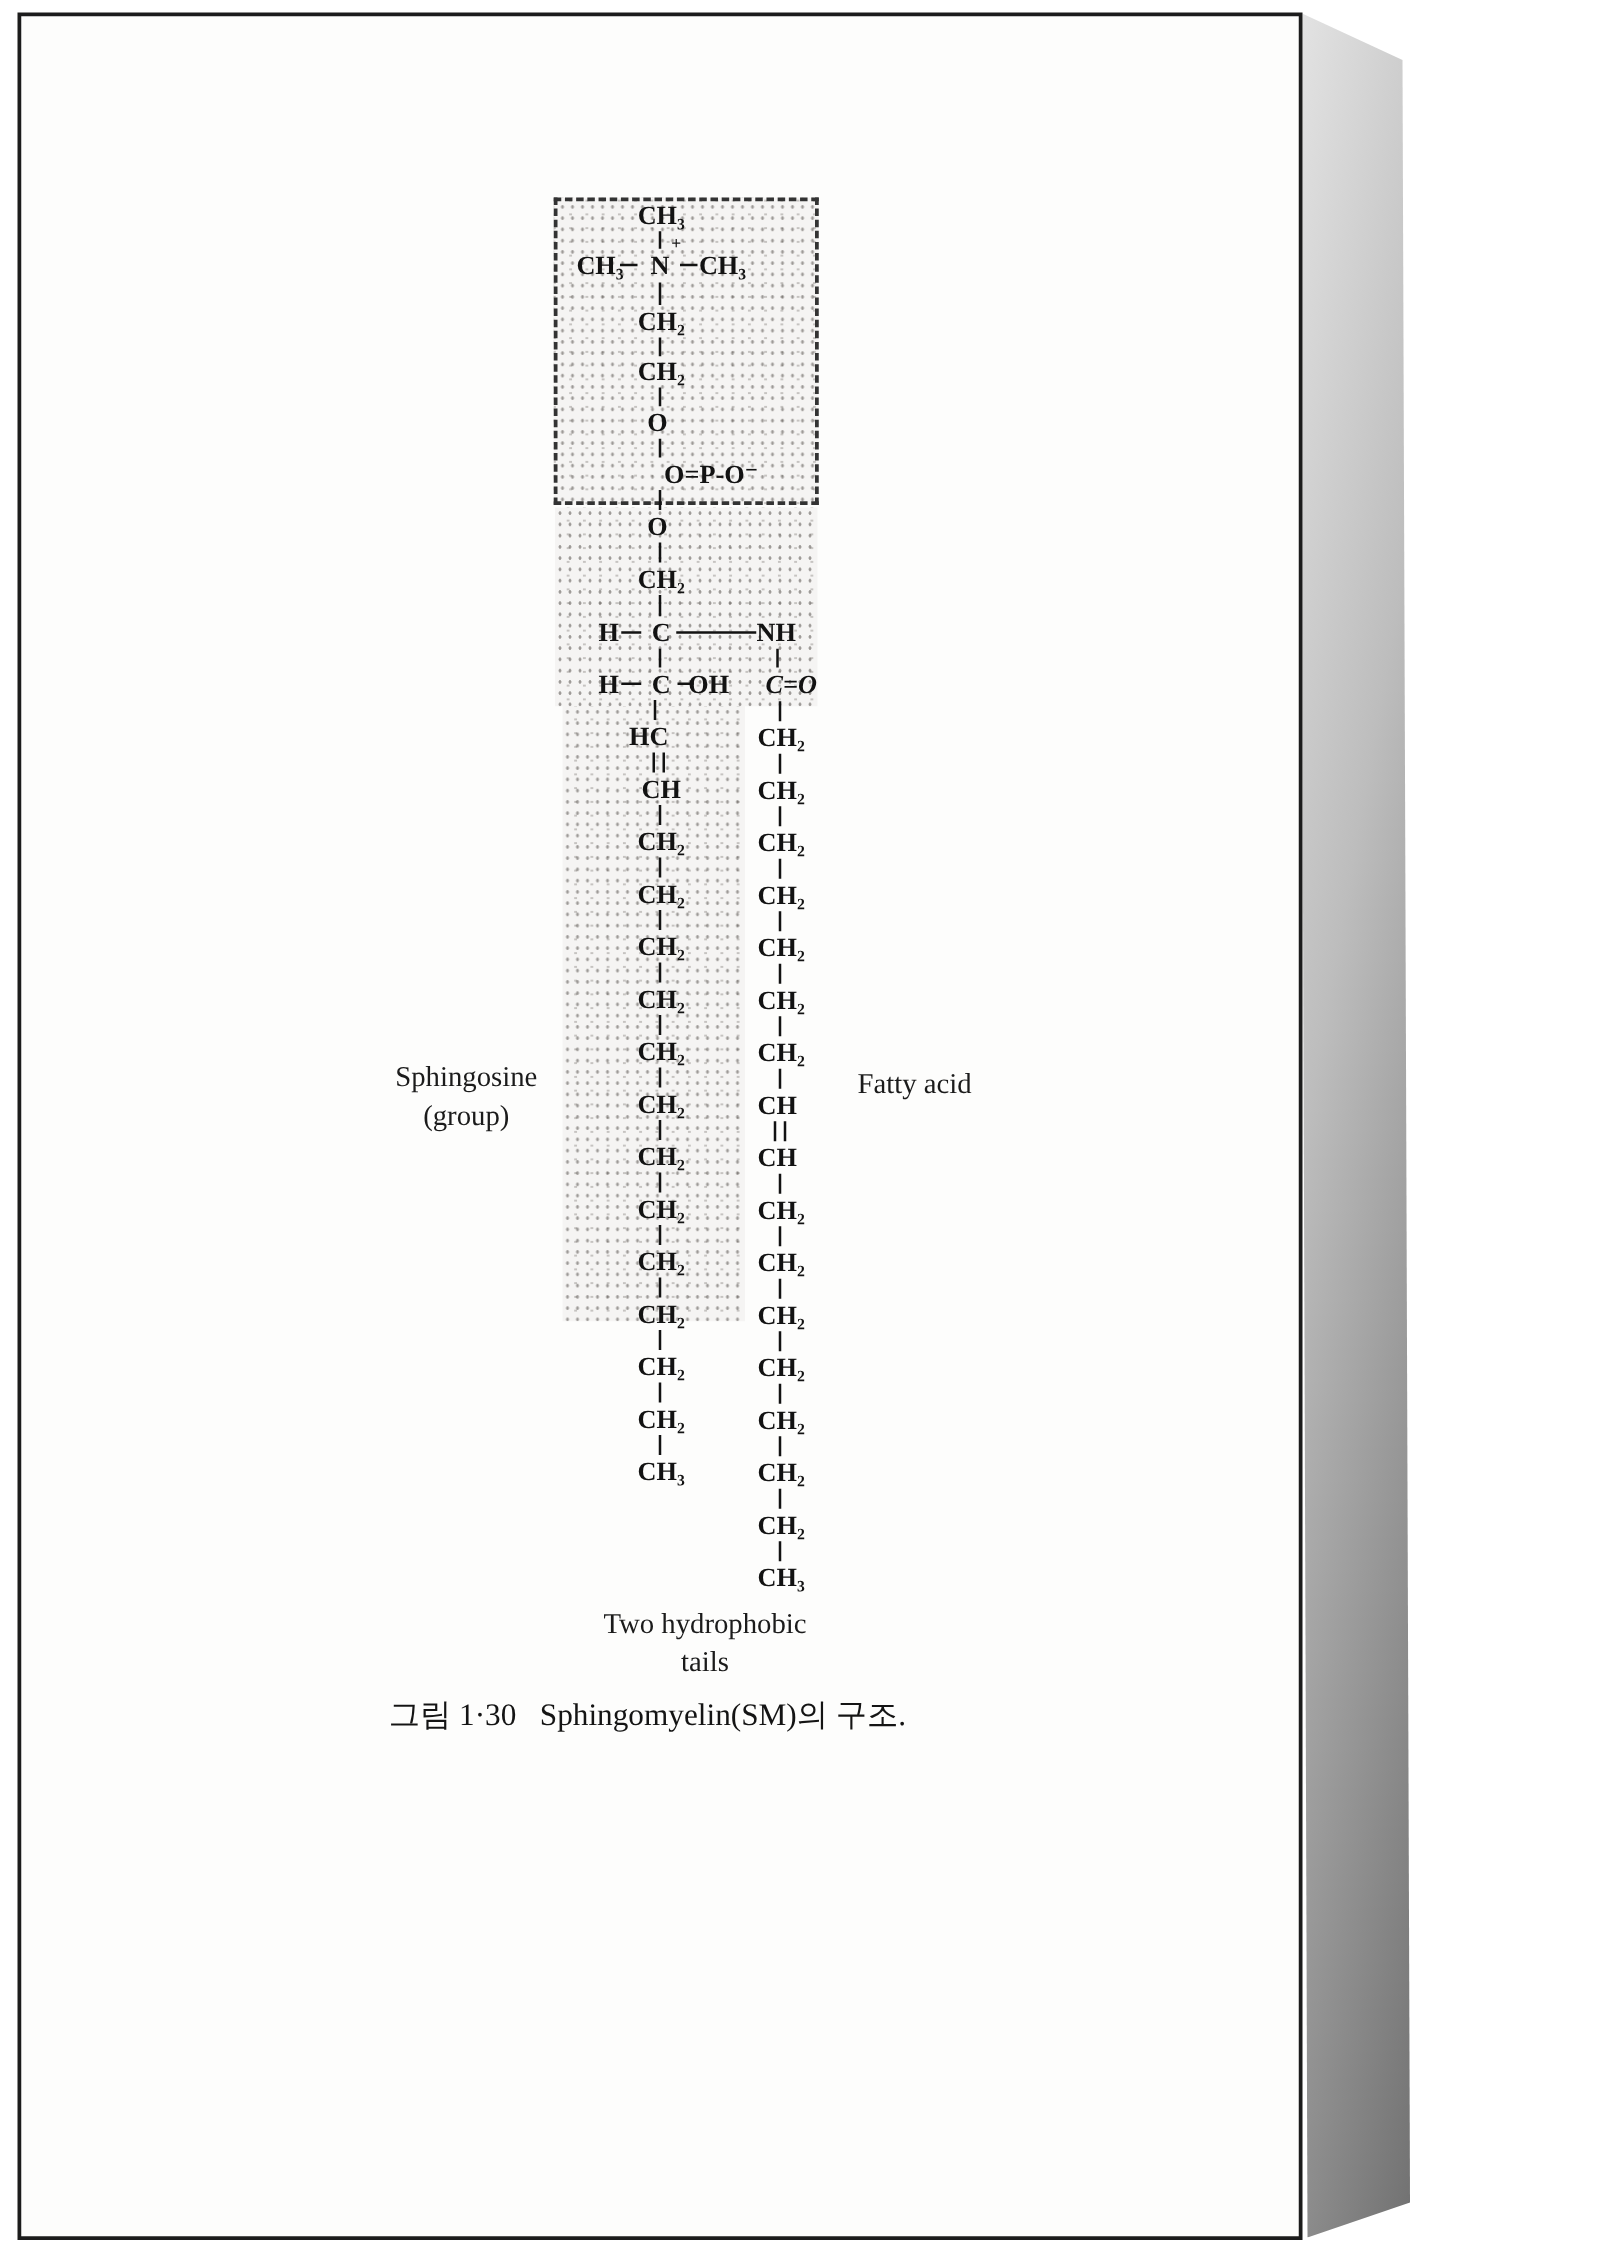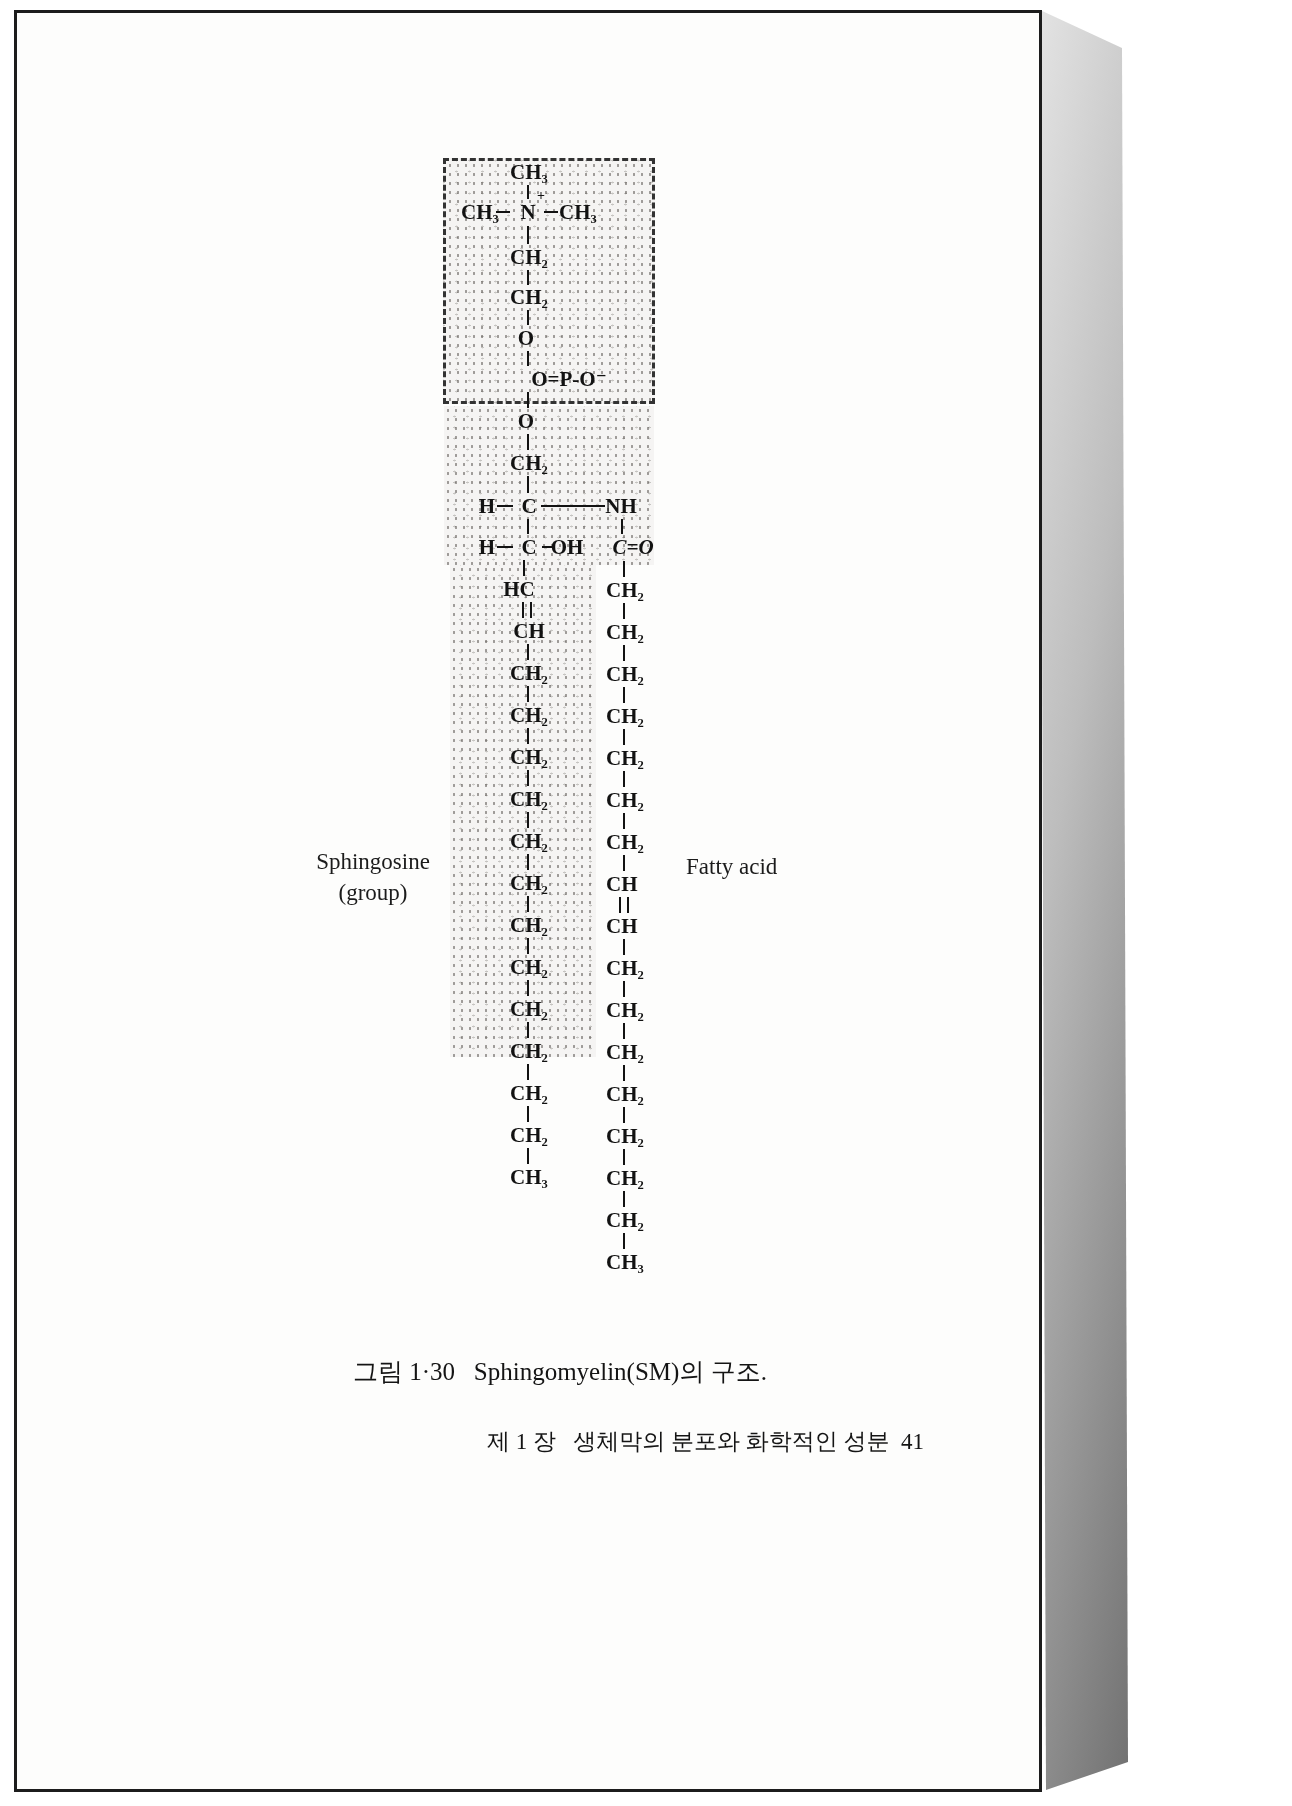--- a/index.html
+++ b/index.html
@@ -40,23 +40,26 @@
 
     <div class="shade" id="shade-head" style="left:426px;top:145px;width:212px;height:246px;"></div>
     <div class="shade" id="shade-mid" style="left:427px;top:393px;width:210px;height:159px;"></div>
     <div class="shade" id="shade-chain" style="left:433px;top:552px;width:146px;height:492px;"></div>
 
     <div class="lbl" id="label-sph" style="left:284px;top:833px;">
       <div>Sphingosine</div>
       <div>(group)</div>
     </div>
     <div class="lbl" id="label-fat" style="left:669px;top:838px;">Fatty acid</div>
+    <div class="lbl" id="label-tails" style="left:448px;top:1270px;">
+      <div>Two hydrophobic</div>
+      <div>tails</div>
+    </div>
 
-    <div id="caption" style="left:294px;top:1342px;margin-left:42px;">그림 1·30   Sphingomyelin(SM)의 구조.</div>
-    <div id="footer" style="left:470px;top:1413px;">제 1 장   생체막의 분포와 화학적인 성분  41</div>
+    <div id="caption" style="left:294px;top:1342px;">그림 1·30   Sphingomyelin(SM)의 구조.</div>
   </div>
 
   <div id="molecule">
       <div class="atom" style="left: 529px; top: 172px; transform: translate(-50%, -50%);">CH₃</div>
       <div class="atom small" style="left: 541px; top: 196px; transform: translate(-50%, -50%);">+</div>
       <div class="atom" style="left: 480px; top: 212px; transform: translate(-50%, -50%);">CH₃</div>
       <div class="atom" style="left: 528px; top: 212px; transform: translate(-50%, -50%);">N</div>
       <div class="atom" style="left: 578px; top: 212px; transform: translate(-50%, -50%);">CH₃</div>
       <div class="atom" style="left: 529px; top: 257px; transform: translate(-50%, -50%);">CH₂</div>
       <div class="atom" style="left: 529px; top: 297px; transform: translate(-50%, -50%);">CH₂</div>

